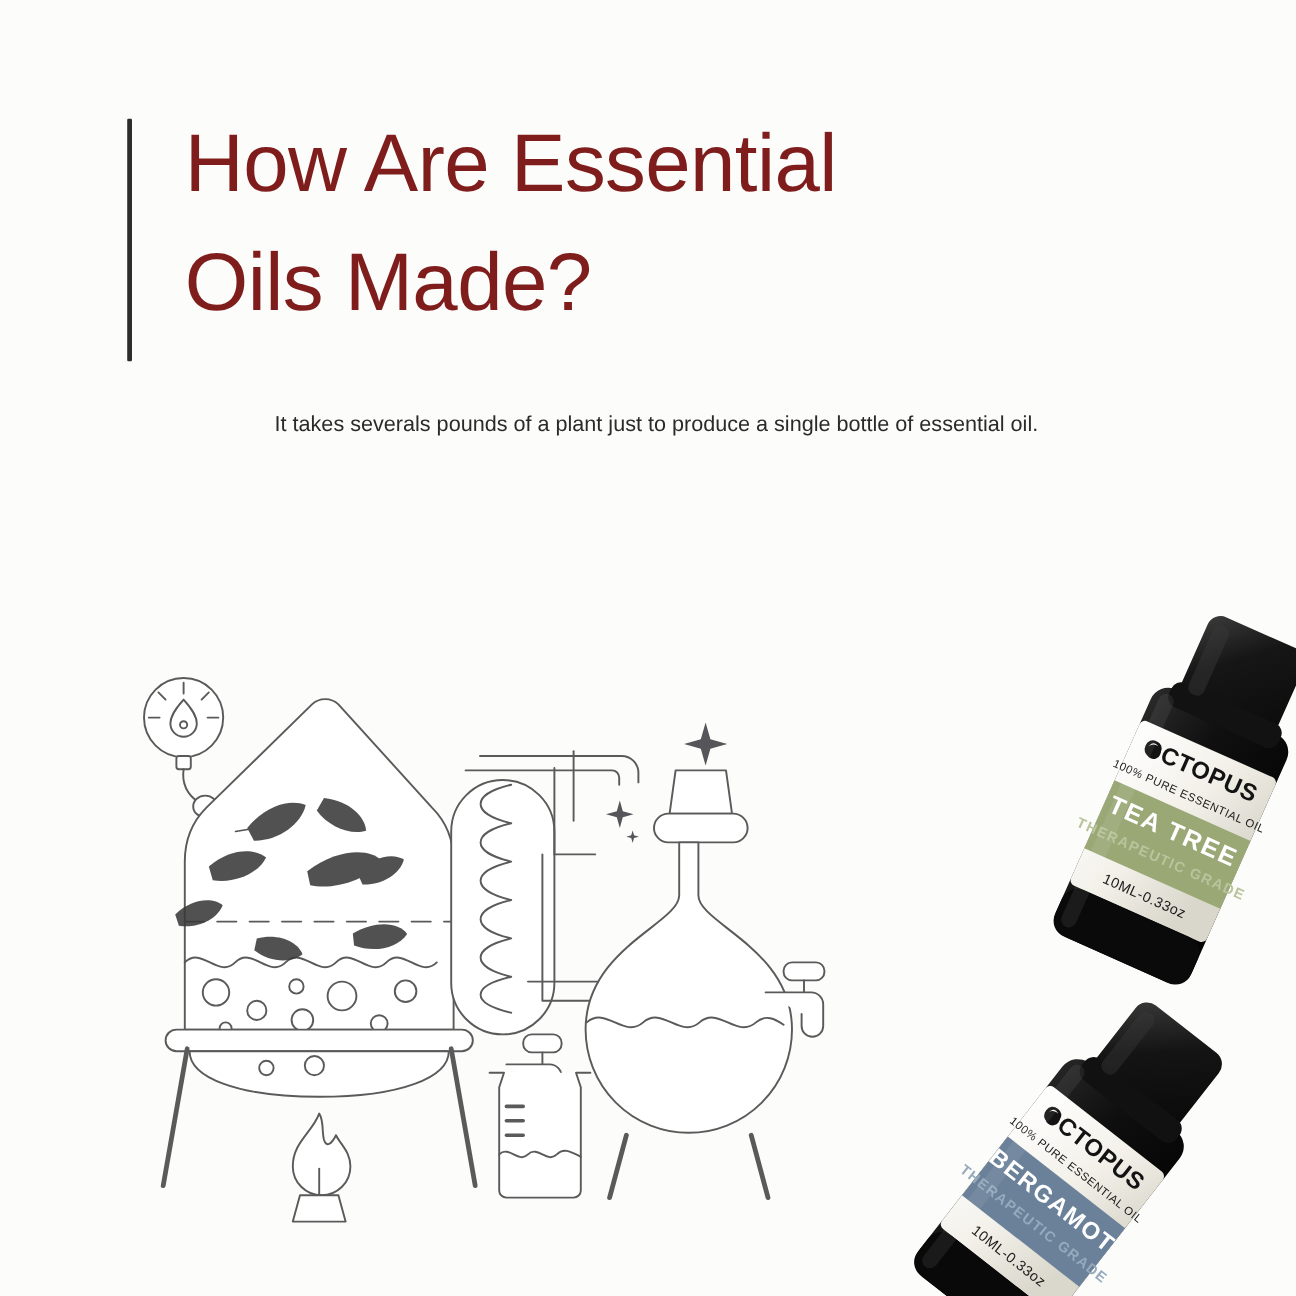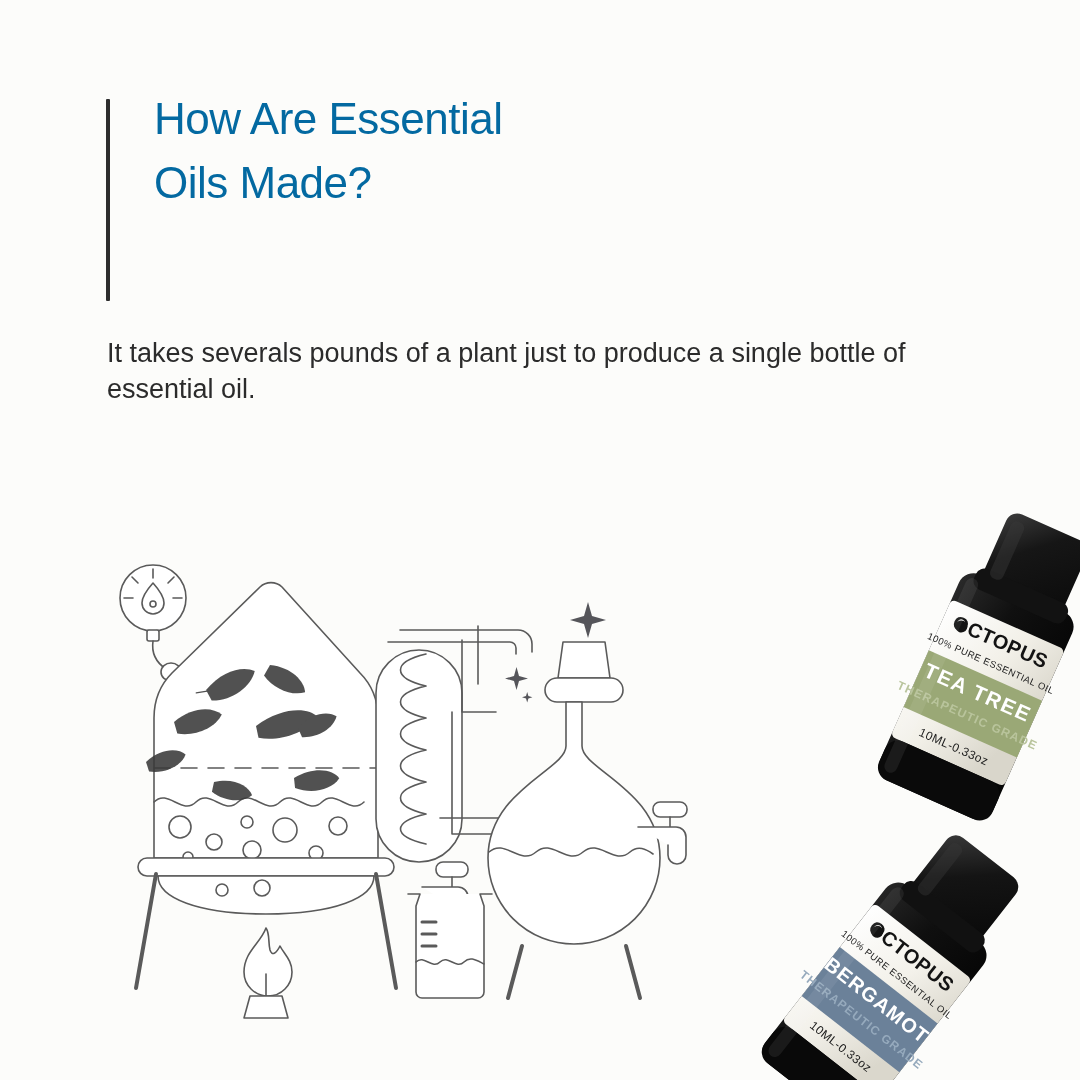--- a/index.html
+++ b/index.html
@@ -36,40 +36,41 @@
   }
   .accent-bar {
     width: 4px;
     height: 202px;
     background: #2d2d2d;
     flex: 0 0 4px;
     border-radius: 1px;
   }
   .heading-text {
     margin-left: 44px;
-    font-size: 44px;
+    font-size: 68px;
     line-height: 1.46;
     font-weight: 400;
-    color: #0369a1;
+    color: #7f1d1d;
     letter-spacing: -0.5px;
     font-family: "Liberation Sans", sans-serif;
     white-space: pre-line;
     margin-top: -12px;
   }
 
   
   .body-copy {
     position: absolute;
     left: 107px;
     top: 336px;
     width: 880px;
-    font-size: 27px;
+    font-size: 18px;
     line-height: 35.6px;
     color: #2b2b2b;
     font-weight: 400;
+    text-align: center;
   }
   .body-copy p {
     margin: 0;
   }
 
   
   .illustration {
     position: absolute;
     left: 110px;
     top: 550px;

